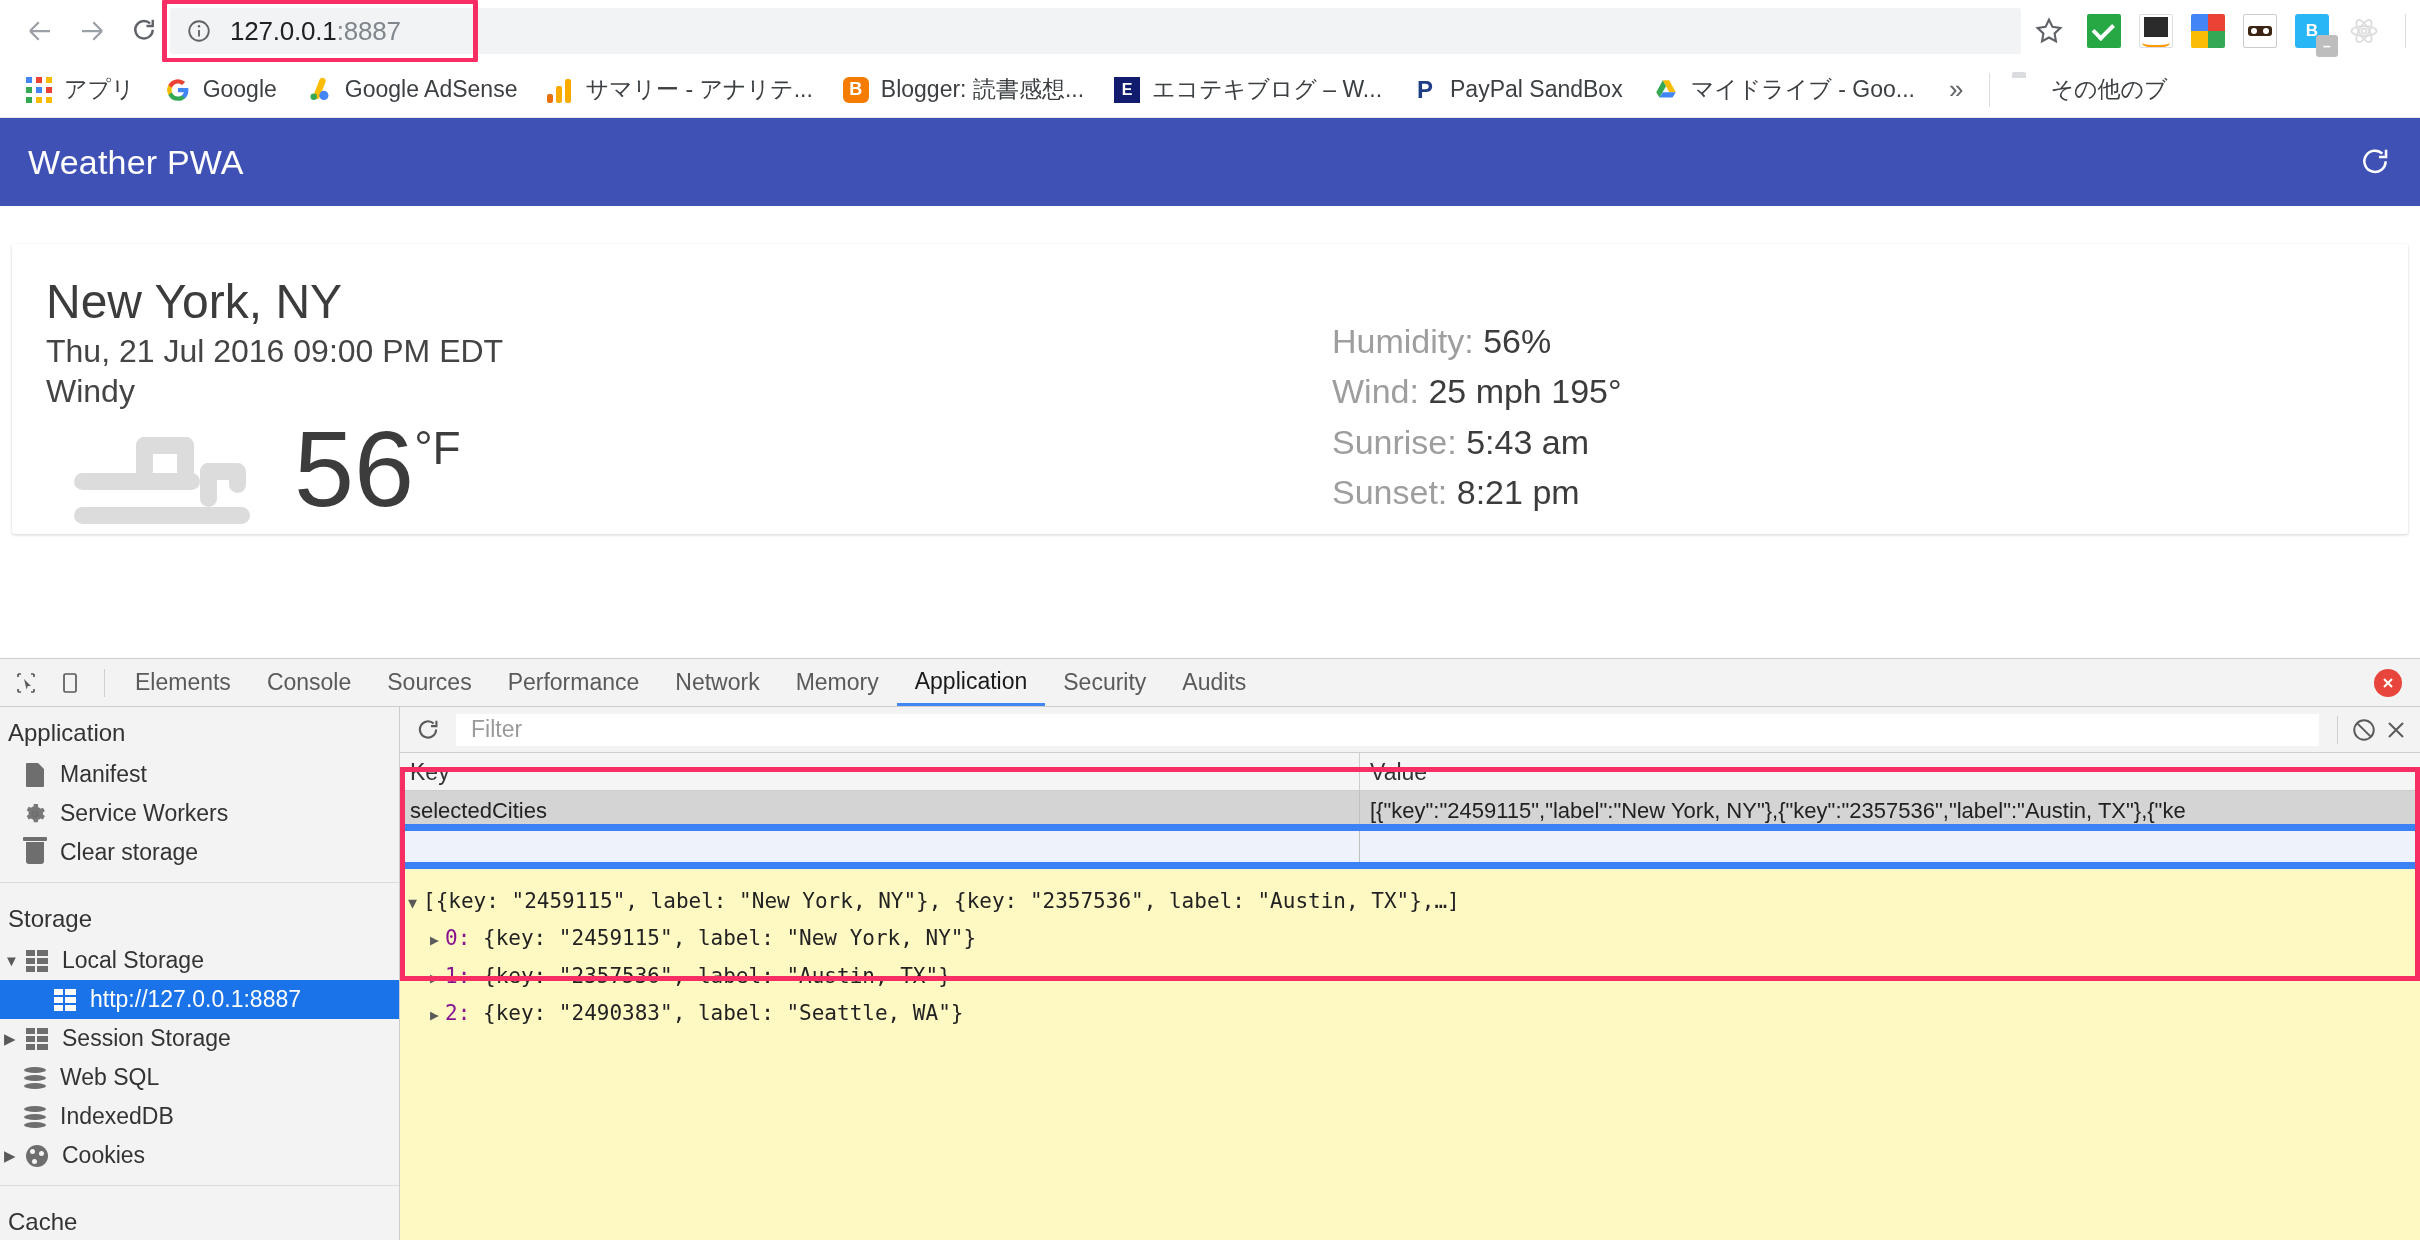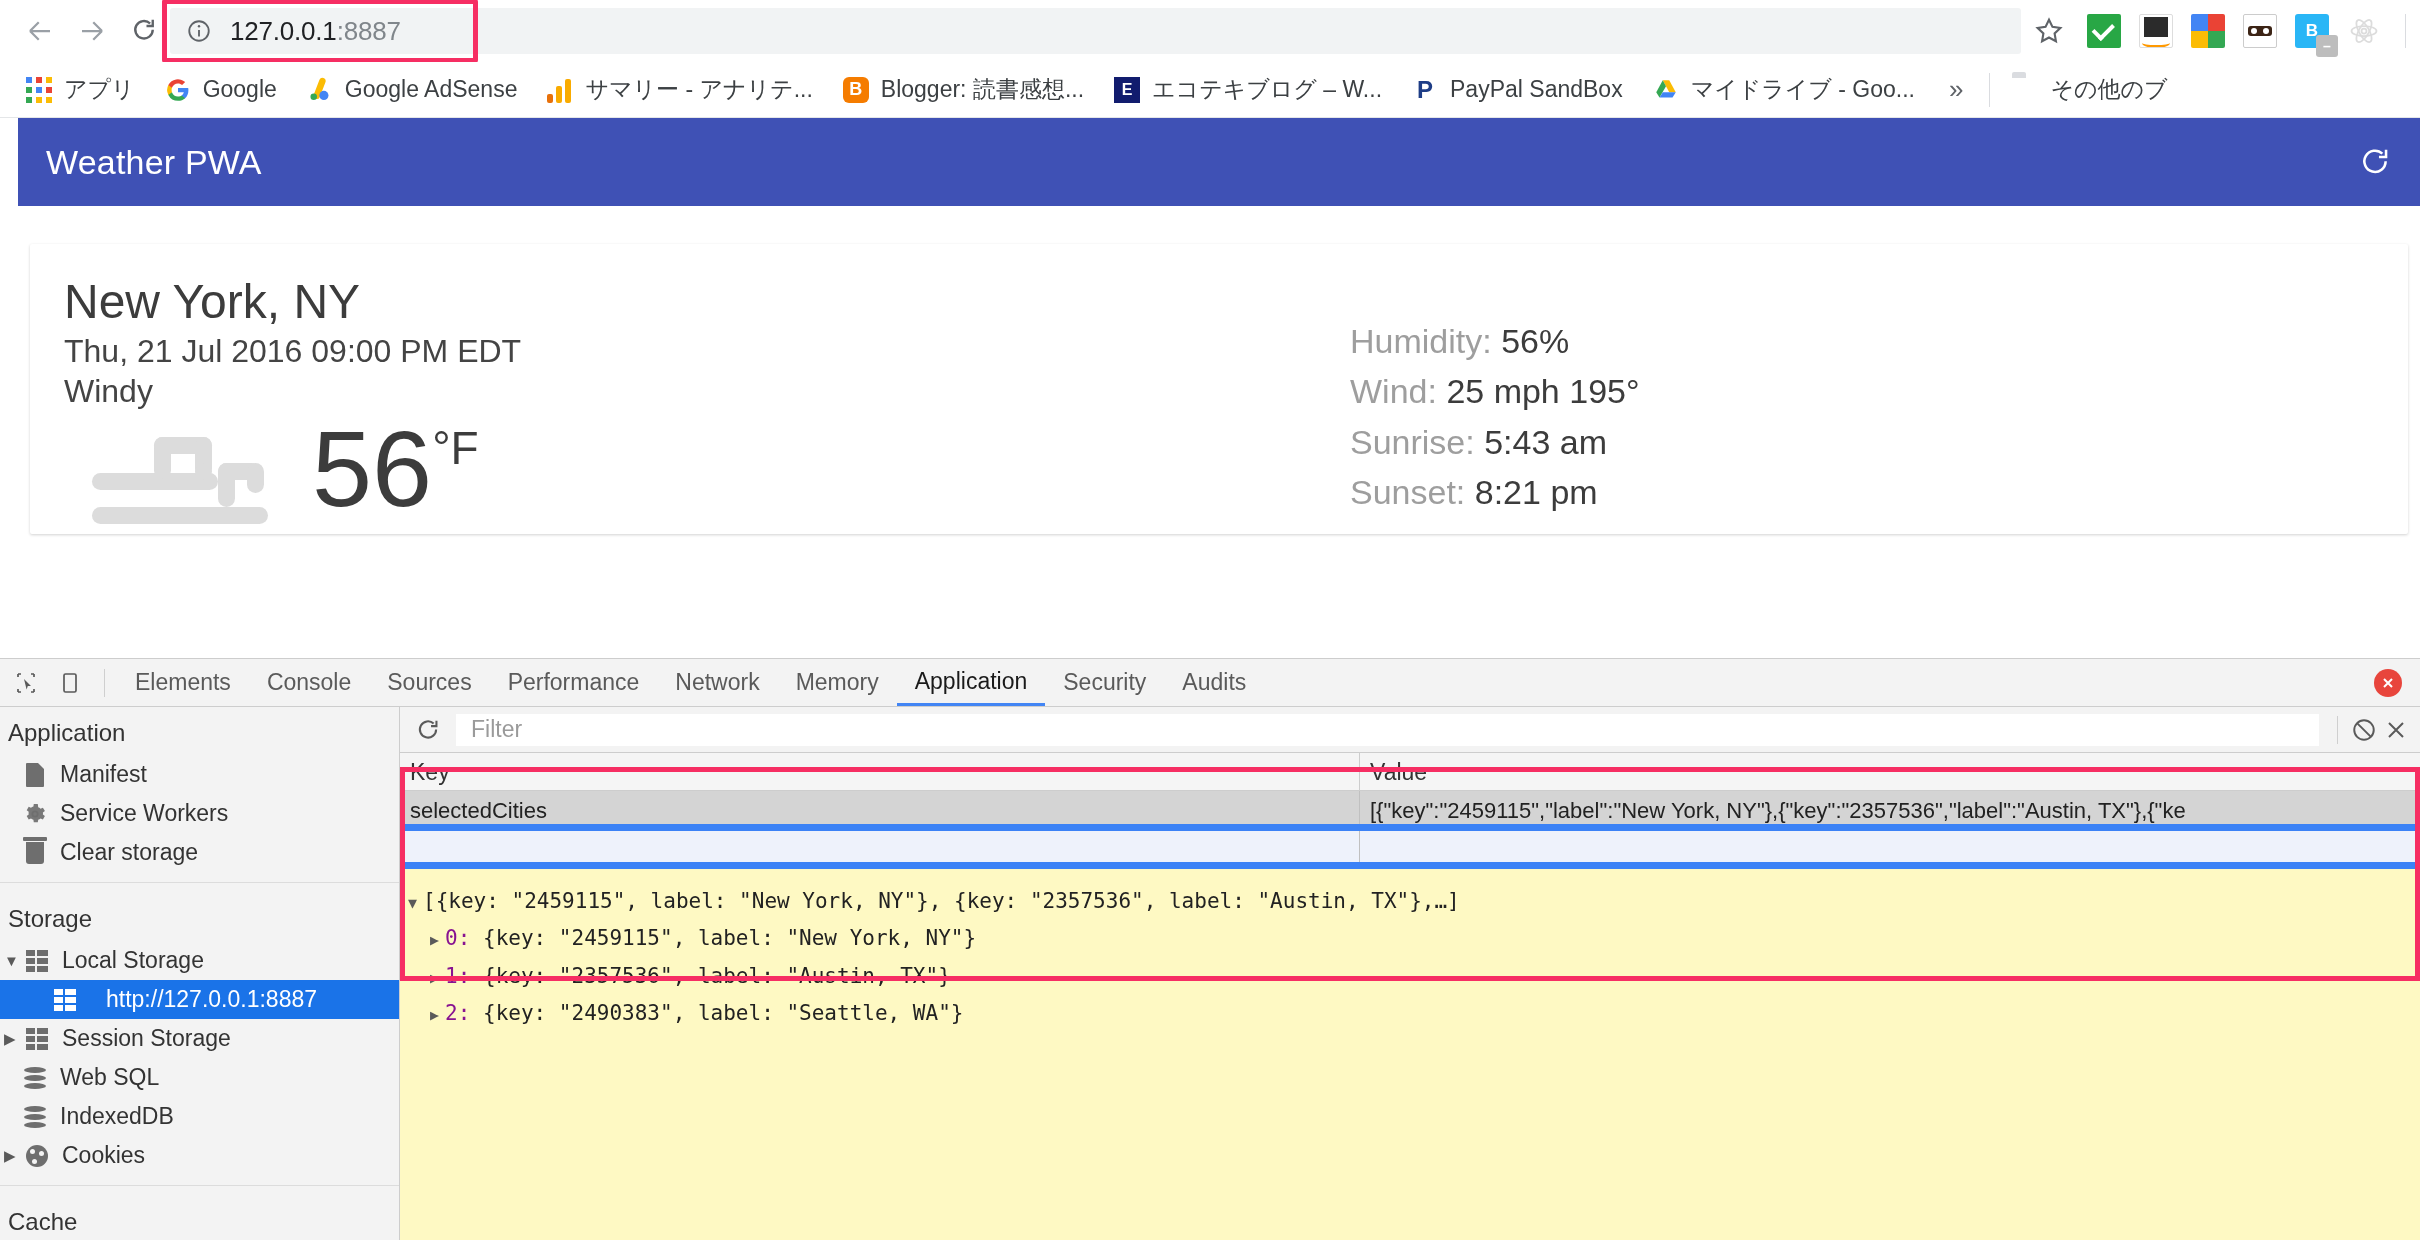--- a/index.html
+++ b/index.html
@@ -120,21 +120,21 @@
   .ico-blogger { background:#f57c00; border-radius:6px; color:#fff; font-size:18px; display:flex; align-items:center; justify-content:center; font-weight:bold; }
   .ico-eco { background:#111c6e; color:#fff; font-size:16px; font-weight:bold; display:flex; align-items:center; justify-content:center; }
   .ico-pp { color:#1e3d86; font-size:24px; font-weight:bold; display:flex; align-items:center; justify-content:center; }
   .ico-adsense { display:flex; align-items:center; }
   .bm-overflow { font-size: 26px; color:#5f6368; padding: 0 14px; flex:0 0 auto;}
   .bm-sep { width:1px; height:34px; background:#dadce0; margin:0 12px; flex:0 0 auto;}
   .ico-folder { width:30px; height:24px; background:#dadce0; border-radius:3px; position:relative; }
   .ico-folder::before { content:""; position:absolute; top:-5px; left:0; width:14px; height:6px; background:#dadce0; border-radius:2px 2px 0 0; }
 
   
-  .page { background:#fff;padding-left:18px; }
+  .page { background:#fff; }
   .pwa-header {
     height: 88px;
     background: #3f51b5;
     display: flex;
     align-items: center;
     justify-content: space-between;
     padding: 0 28px;
   }
   .pwa-title { color:#fff; font-size: 34px; letter-spacing:.2px; }
   .refresh-btn { color:#fff; display:flex; align-items:center; }
@@ -201,21 +201,21 @@
     overflow:hidden;
   }
   .dt-section-title { font-size: 24px; color:#333; padding: 12px 8px 8px 8px; }
   .dt-tree-item {
     display:flex; align-items:center;
     height: 39px;
     padding-left: 22px;
     font-size: 23px; color:#333;
     white-space:nowrap;
   }
-  .dt-tree-item.indent { padding-left: 52px; gap: 16px; }
+  .dt-tree-item.indent { padding-left: 52px; }
   .dt-tree-item.selected { background:#1a73e8; color:#fff; }
   .dt-arrow { width:18px; font-size:15px; color:#5a5a5a; margin-left:-18px; margin-right:2px; }
   .dt-arrow.down { }
   .dt-ico { width:26px; height:26px; margin-right:12px; flex:0 0 auto; display:flex; align-items:center; justify-content:center; }
   .dt-hr { height:1px; background:#dcdcdc; margin: 10px 0; }
 
   .icon-doc { width:18px; height:24px; background:#6e6e6e; border-radius:1px; position:relative; }
   .icon-doc::after { content:""; position:absolute; right:0; top:0; border-width:0 6px 6px 0; border-style:solid; border-color:transparent #f3f3f3 transparent transparent; }
   .icon-trash { width:18px; height:22px; background:#6e6e6e; border-radius:0 0 3px 3px; position:relative; }
   .icon-trash::before { content:""; position:absolute; top:-5px; left:-3px; width:24px; height:4px; background:#6e6e6e; border-radius:1px; }

